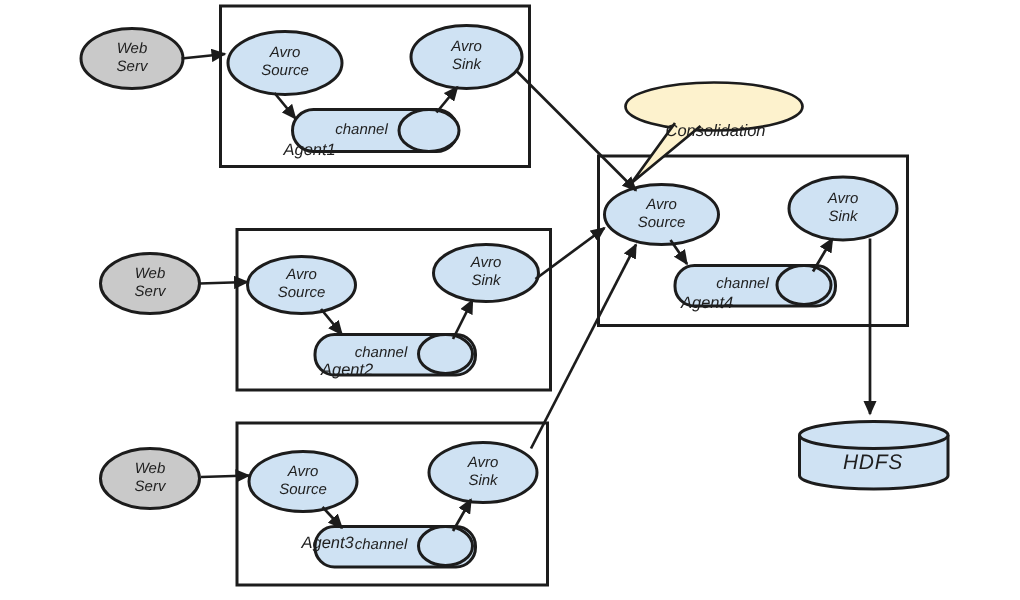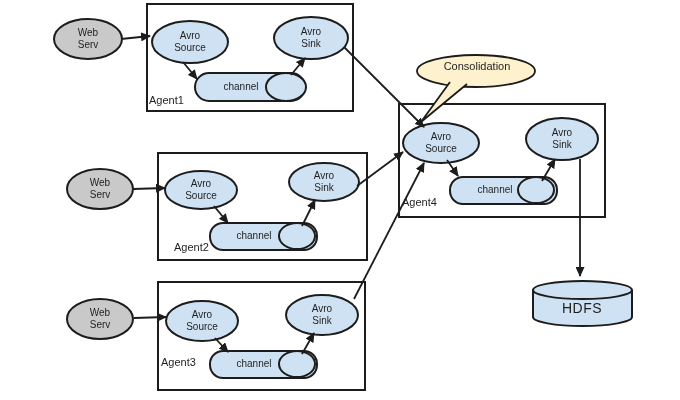--- a/index.html
+++ b/index.html
@@ -1,27 +1,27 @@
 <!DOCTYPE html>
 <html style="--node-fill: #cfe2f3; --node-stroke: #1c1c1c; --gray-fill: #c9c9c9; --callout-fill: #fdf2cd; --box-stroke: #1c1c1c; --text: #1f1f1f; --canvas-bg: #ffffff;"><head>
 <meta charset="utf-8">
 <style>
   html,body{margin:0;padding:0;background:var(--canvas-bg,#fff);}
   .stage{position:relative;width:680px;height:400px;background:var(--canvas-bg,#fff);
-         font-family:"Liberation Sans",sans-serif;overflow:hidden;}
+         font-family:"Liberation Sans",sans-serif;overflow:hidden;font-style:italic;}
   .stage svg{position:absolute;left:0;top:0;}
   .box{fill:#ffffff;stroke:var(--box-stroke,#1c1c1c);stroke-width:2;}
   .node{fill:var(--node-fill,#cfe2f3);stroke:var(--node-stroke,#1c1c1c);stroke-width:2;}
   .gray{fill:var(--gray-fill,#c9c9c9);stroke:var(--node-stroke,#1c1c1c);stroke-width:2;}
   .callout{fill:var(--callout-fill,#fdf2cd);stroke:var(--node-stroke,#1c1c1c);stroke-width:1.8;}
   .arrow{fill:none;stroke:var(--node-stroke,#1c1c1c);stroke-width:1.8;marker-end:url(#ah);}
   .lbl{position:absolute;transform:translate(-50%,-50%);text-align:center;
        font-size:10px;line-height:1.18;color:var(--text,#1f1f1f);white-space:pre-wrap;}
   .lbl.nowrap{white-space:nowrap;}
-  .tag{position:absolute;font-size:11px;color:var(--text,#1f1f1f);white-space:nowrap;}
+  .tag{position:absolute;font-size:11px;color:var(--text,#1f1f1f);white-space:nowrap;margin-left:40px;}
   .lbl.callout-lbl{font-size:11px;}
   .lbl.hdfs-lbl{font-size:14px;letter-spacing:.5px;}
 </style>
 </head>
 <body>
 
 <div class="stage">
   <svg width="680" height="400" viewBox="0 0 680 400">
     <defs>
       <marker id="ah" markerUnits="userSpaceOnUse" markerWidth="11" markerHeight="9" refX="9" refY="4.5" orient="auto">
@@ -106,17 +106,17 @@
   <div class="tag" style="left:174px;top:241px;">Agent2</div>
 
   <div class="lbl" style="left:202px;top:321px;width:46px;">Avro Source</div>
   <div class="lbl nowrap" style="left:254px;top:364px;">channel</div>
   <div class="lbl" style="left:322px;top:315px;width:42px;">Avro Sink</div>
   <div class="tag" style="left:161px;top:356px;">Agent3</div>
 
   <div class="lbl" style="left:441px;top:143px;width:46px;">Avro Source</div>
   <div class="lbl nowrap" style="left:495px;top:190px;">channel</div>
   <div class="lbl" style="left:562px;top:139px;width:42px;">Avro Sink</div>
-  <div class="tag" style="left:402px;top:196px;">Agent4</div>
+  <div class="tag" style="left:414px;top:196px;">Agent4</div>
 
-  <div class="lbl nowrap callout-lbl" style="left:477px;top:66px;">Consolidation</div>
+  <div class="lbl nowrap callout-lbl" style="left:477px;top:88px;">Consolidation</div>
   <div class="lbl nowrap hdfs-lbl" style="left:582px;top:308px;">HDFS</div>
 </div>
 
 </body></html>

